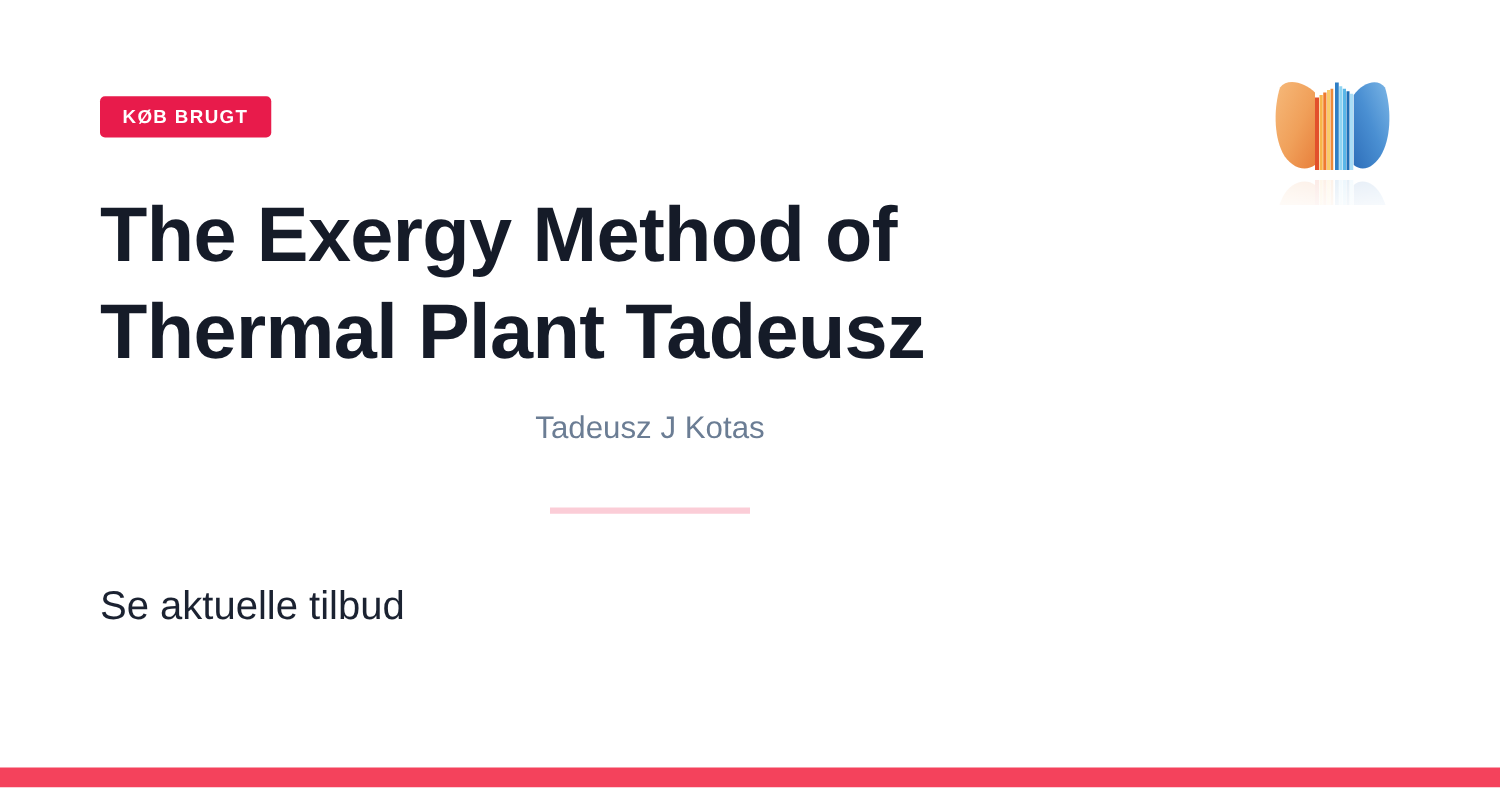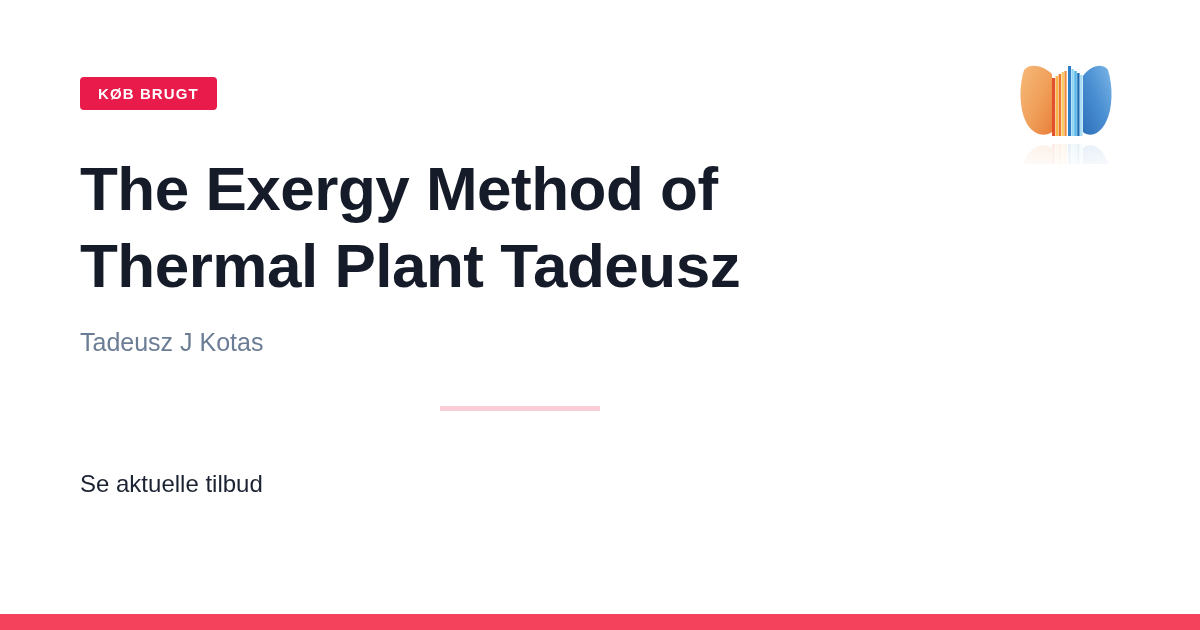--- a/index.html
+++ b/index.html
@@ -76,33 +76,34 @@
     max-width: 800px;
     font-stretch: condensed;
   }
 
   .author {
     margin: 22px 0 0 0;
     font-size: 25px;
     line-height: 32px;
     font-weight: normal;
     color: #6b7d94;
+    text-align: center;
   }
 
   .divider {
     margin-top: 48px;
     width: 160px;
     height: 5px;
     background: #fbcdd7;
     border: 0;
   }
 
   .cta {
     margin: 52px 0 0 0;
-    font-size: 24px;
+    font-size: 32px;
     line-height: 42px;
     font-weight: normal;
     color: #1b2231;
   }
 
   
   .bottom-bar {
     position: absolute;
     left: 0;
     bottom: 0;

